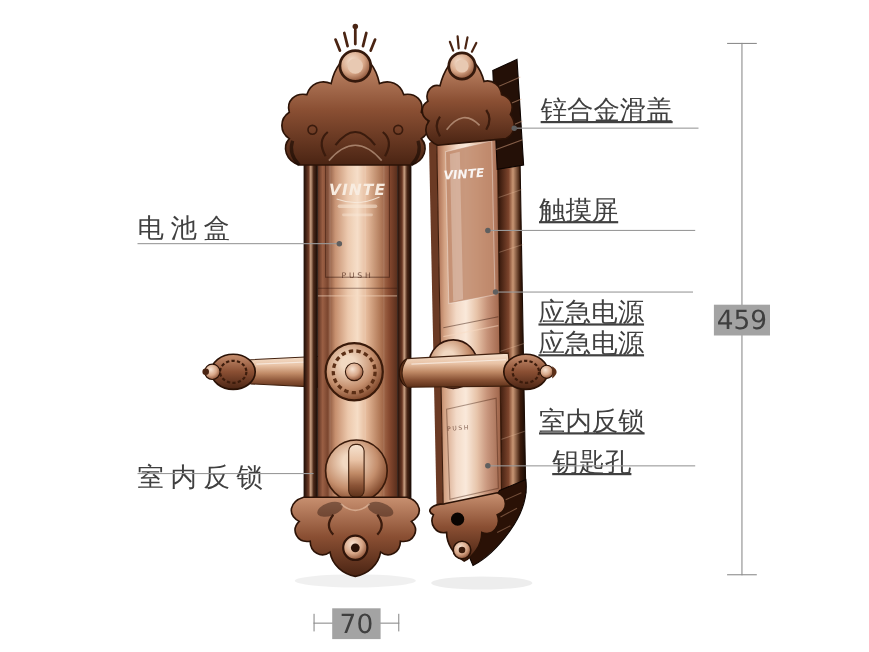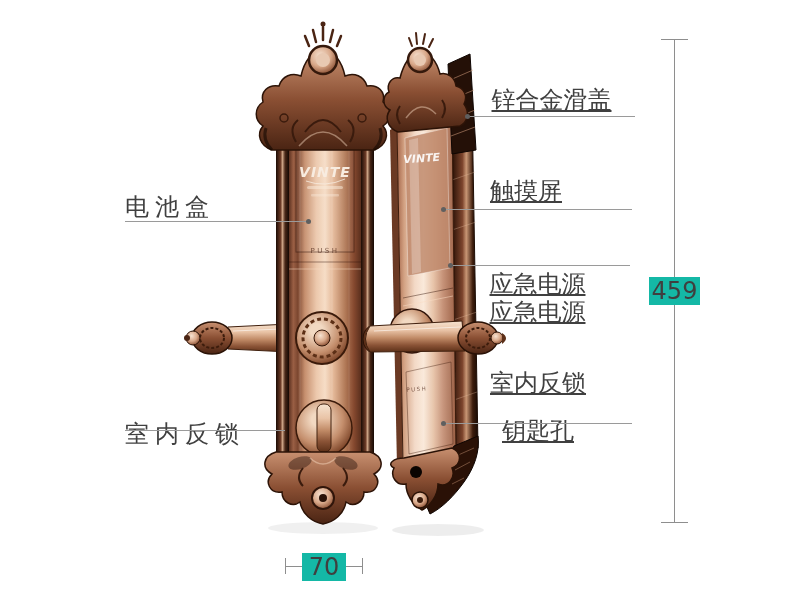--- a/index.html
+++ b/index.html
@@ -15,21 +15,21 @@
   .ls6{letter-spacing:6px;text-align:right;}
   .alignr{text-align:center;text-decoration:underline;}
   .callout-line{position:absolute;height:1px;background:#9a9a9a;}
   .callout-dot{position:absolute;width:5px;height:5px;border-radius:50%;background:#5f5f5f;}
   .dim-line-v{position:absolute;width:1px;background:#8e8e8e;}
   .dim-line-h{position:absolute;height:1px;background:#8e8e8e;}
   .dim-tick-h{position:absolute;width:27px;height:1px;background:#8e8e8e;}
   .dim-tick-v{position:absolute;width:1px;height:16px;background:#8e8e8e;}
   .dim-text{
     position:absolute;color:#3f3f3f;font-size:24px;line-height:28px;
-    background:#14b8a6;text-align:center;
+    background:#a3a3a3;text-align:center;
   }
 </style>
 </head>
 <body>
 
 <svg class="stage" width="790" height="593" viewBox="0 0 790 593">
   <defs>
     <linearGradient id="gPlate" x1="0" y1="0" x2="1" y2="0">
       <stop offset="0" stop-color="#5e3322"></stop>
         <stop offset=".06" stop-color="#9a5f44"></stop>
@@ -247,21 +247,21 @@
 <span class="callout-text alignr" style="left:431px;top:177px;width:190px;">触摸屏</span>
 <div class="callout-line" style="left:443px;top:209px;width:189px;"></div>
 <div class="callout-dot" style="left:441px;top:207px;"></div>
 
 <div class="callout-line" style="left:450px;top:265px;width:180px;"></div>
 <div class="callout-dot" style="left:448px;top:263px;"></div>
 <span class="callout-text alignr" style="left:443px;top:270px;width:189px;">应急电源</span>
 <span class="callout-text alignr" style="left:443px;top:298px;width:189px;">应急电源</span>
 
 <span class="callout-text alignr" style="left:443px;top:369px;width:190px;">室内反锁</span>
-<span class="callout-text alignr" style="left:443px;top:417px;width:190px;">钥匙孔</span>
+<span class="callout-text alignr" style="left:443px;top:406px;width:190px;">钥匙孔</span>
 <div class="callout-line" style="left:443px;top:423px;width:189px;"></div>
 <div class="callout-dot" style="left:441px;top:421px;"></div>
 
 <div>
   <div class="dim-tick-h" style="left:661px;top:39px;"></div>
   <div class="dim-line-v" style="left:674px;top:39px;height:484px;"></div>
   <div class="dim-tick-h" style="left:661px;top:522px;"></div>
   <div class="dim-text" style="left:649px;top:277px;width:51px;height:28px;">459</div>
 </div>
 

